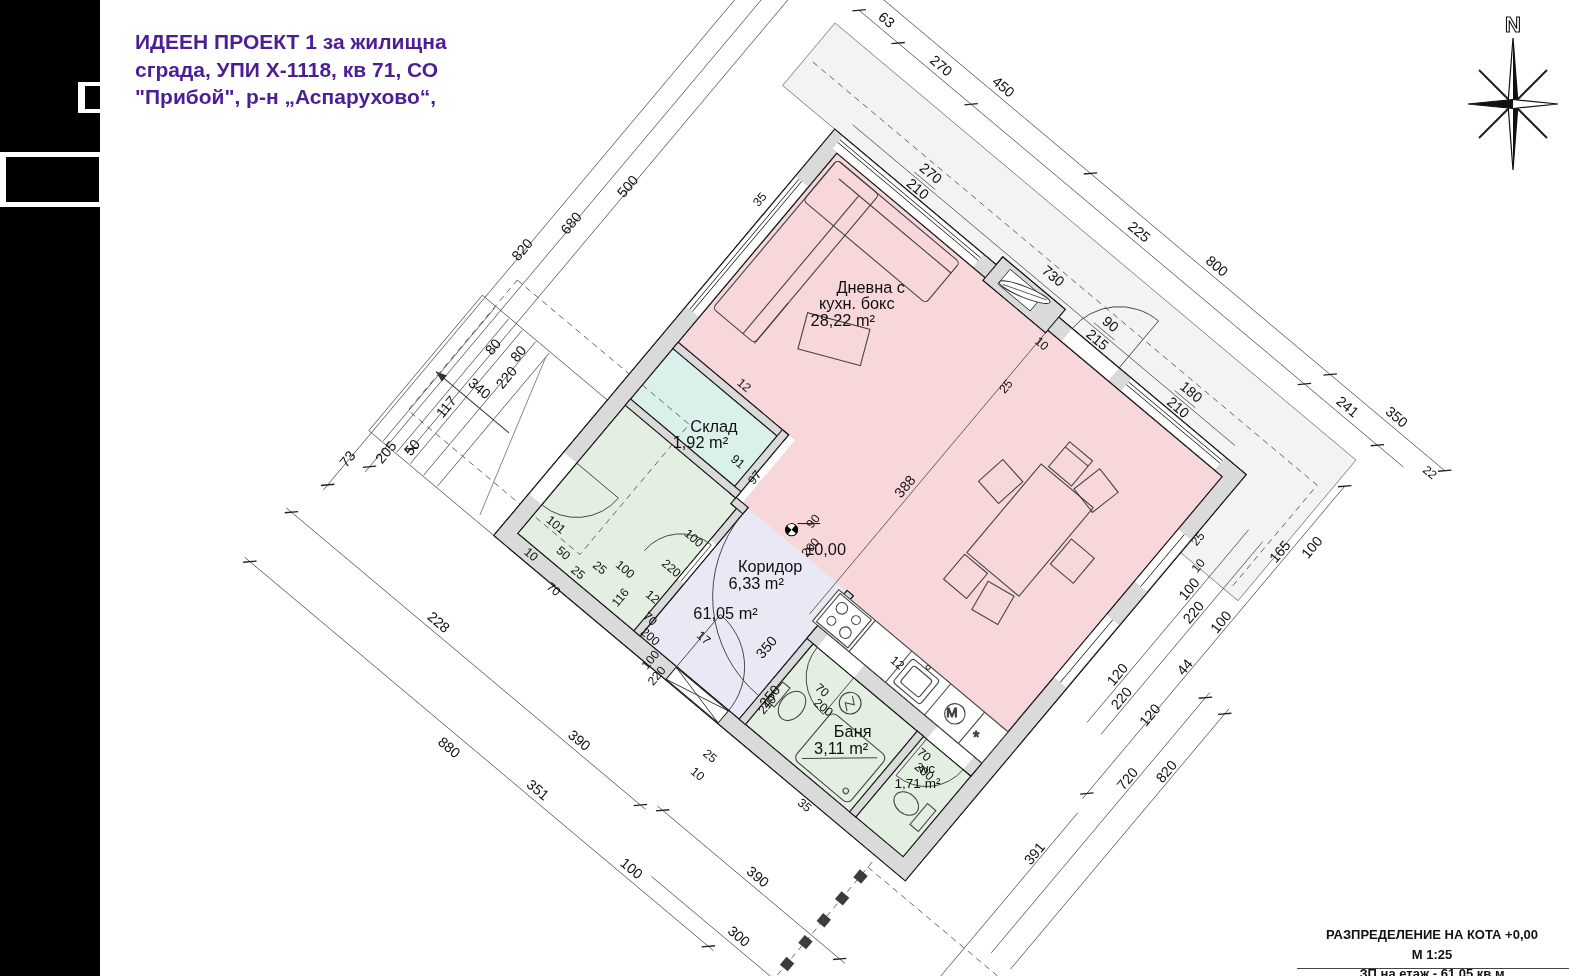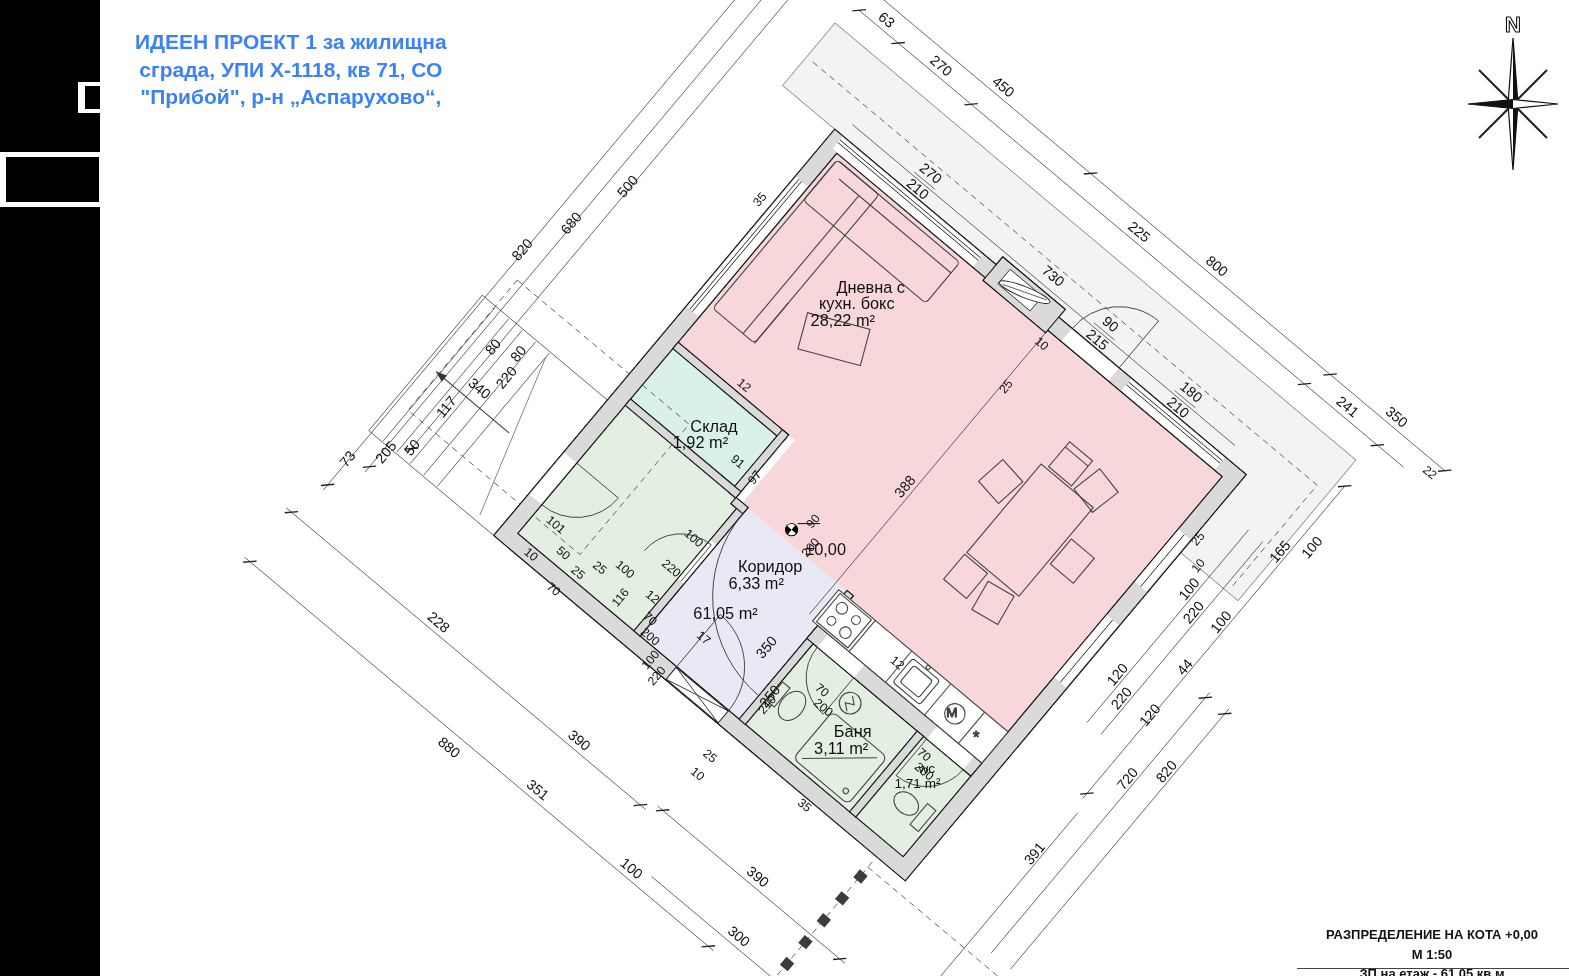--- a/index.html
+++ b/index.html
@@ -1,19 +1,19 @@
 <!DOCTYPE html>
 <html><head>
 <meta charset="utf-8">
 <style>
   html,body{margin:0;padding:0;}
   body{width:1569px;height:976px;position:relative;background:#fff;overflow:hidden;
        font-family:"Liberation Sans", sans-serif;}
   #title{position:absolute;left:135px;top:28px;font-size:21px;font-weight:bold;
-         line-height:1.32;color:#3b82f6;white-space:pre-line;text-align:center;}
+         line-height:1.32;color:#4c1d95;white-space:pre-line;}
   #footer{position:absolute;left:1295px;top:925px;width:274px;text-align:center;
           font-size:13px;font-weight:bold;color:#111;line-height:1.5;}
   #footer-rule{position:absolute;left:1297px;top:968px;width:272px;border-top:1.5px solid #444;}
   svg{position:absolute;left:0;top:0;}
   .dim{font-size:21px;fill:#111;text-anchor:middle;}
   .dimS{font-size:18px;fill:#111;text-anchor:middle;}
   .room{font-size:24px;fill:#111;text-anchor:middle;}
   .roomS{font-size:20px;fill:#111;text-anchor:middle;}
   .thin{stroke:#333;stroke-width:1;fill:none;}
   .furn{stroke:#444;stroke-width:1.6;fill:none;}
@@ -397,16 +397,16 @@
     <polygon points="0,-66 5,0 0,66 -5,0" fill="#fff" stroke="#111" stroke-width="1.2"></polygon>
     <polygon points="0,-66 5,0 0,66" fill="#111"></polygon>
     <polygon points="-45,0 0,-4.5 45,0 0,4.5" fill="#fff" stroke="#111" stroke-width="1.2"></polygon>
     <polygon points="-45,0 0,-4.5 0,4.5" fill="#111"></polygon>
     <text x="0" y="-72" text-anchor="middle" font-size="22" font-weight="bold" fill="#fff" stroke="#111" stroke-width="1.1">N</text>
   </g>
 </svg>
 
 <div id="footer">
   <div>РАЗПРЕДЕЛЕНИЕ НА КОТА +0,00</div>
-  <div>М 1:50</div>
+  <div>М 1:25</div>
   <div>ЗП на етаж -  61,05 кв.м</div>
 </div>
 <div id="footer-rule"></div>
 
 </body></html>

